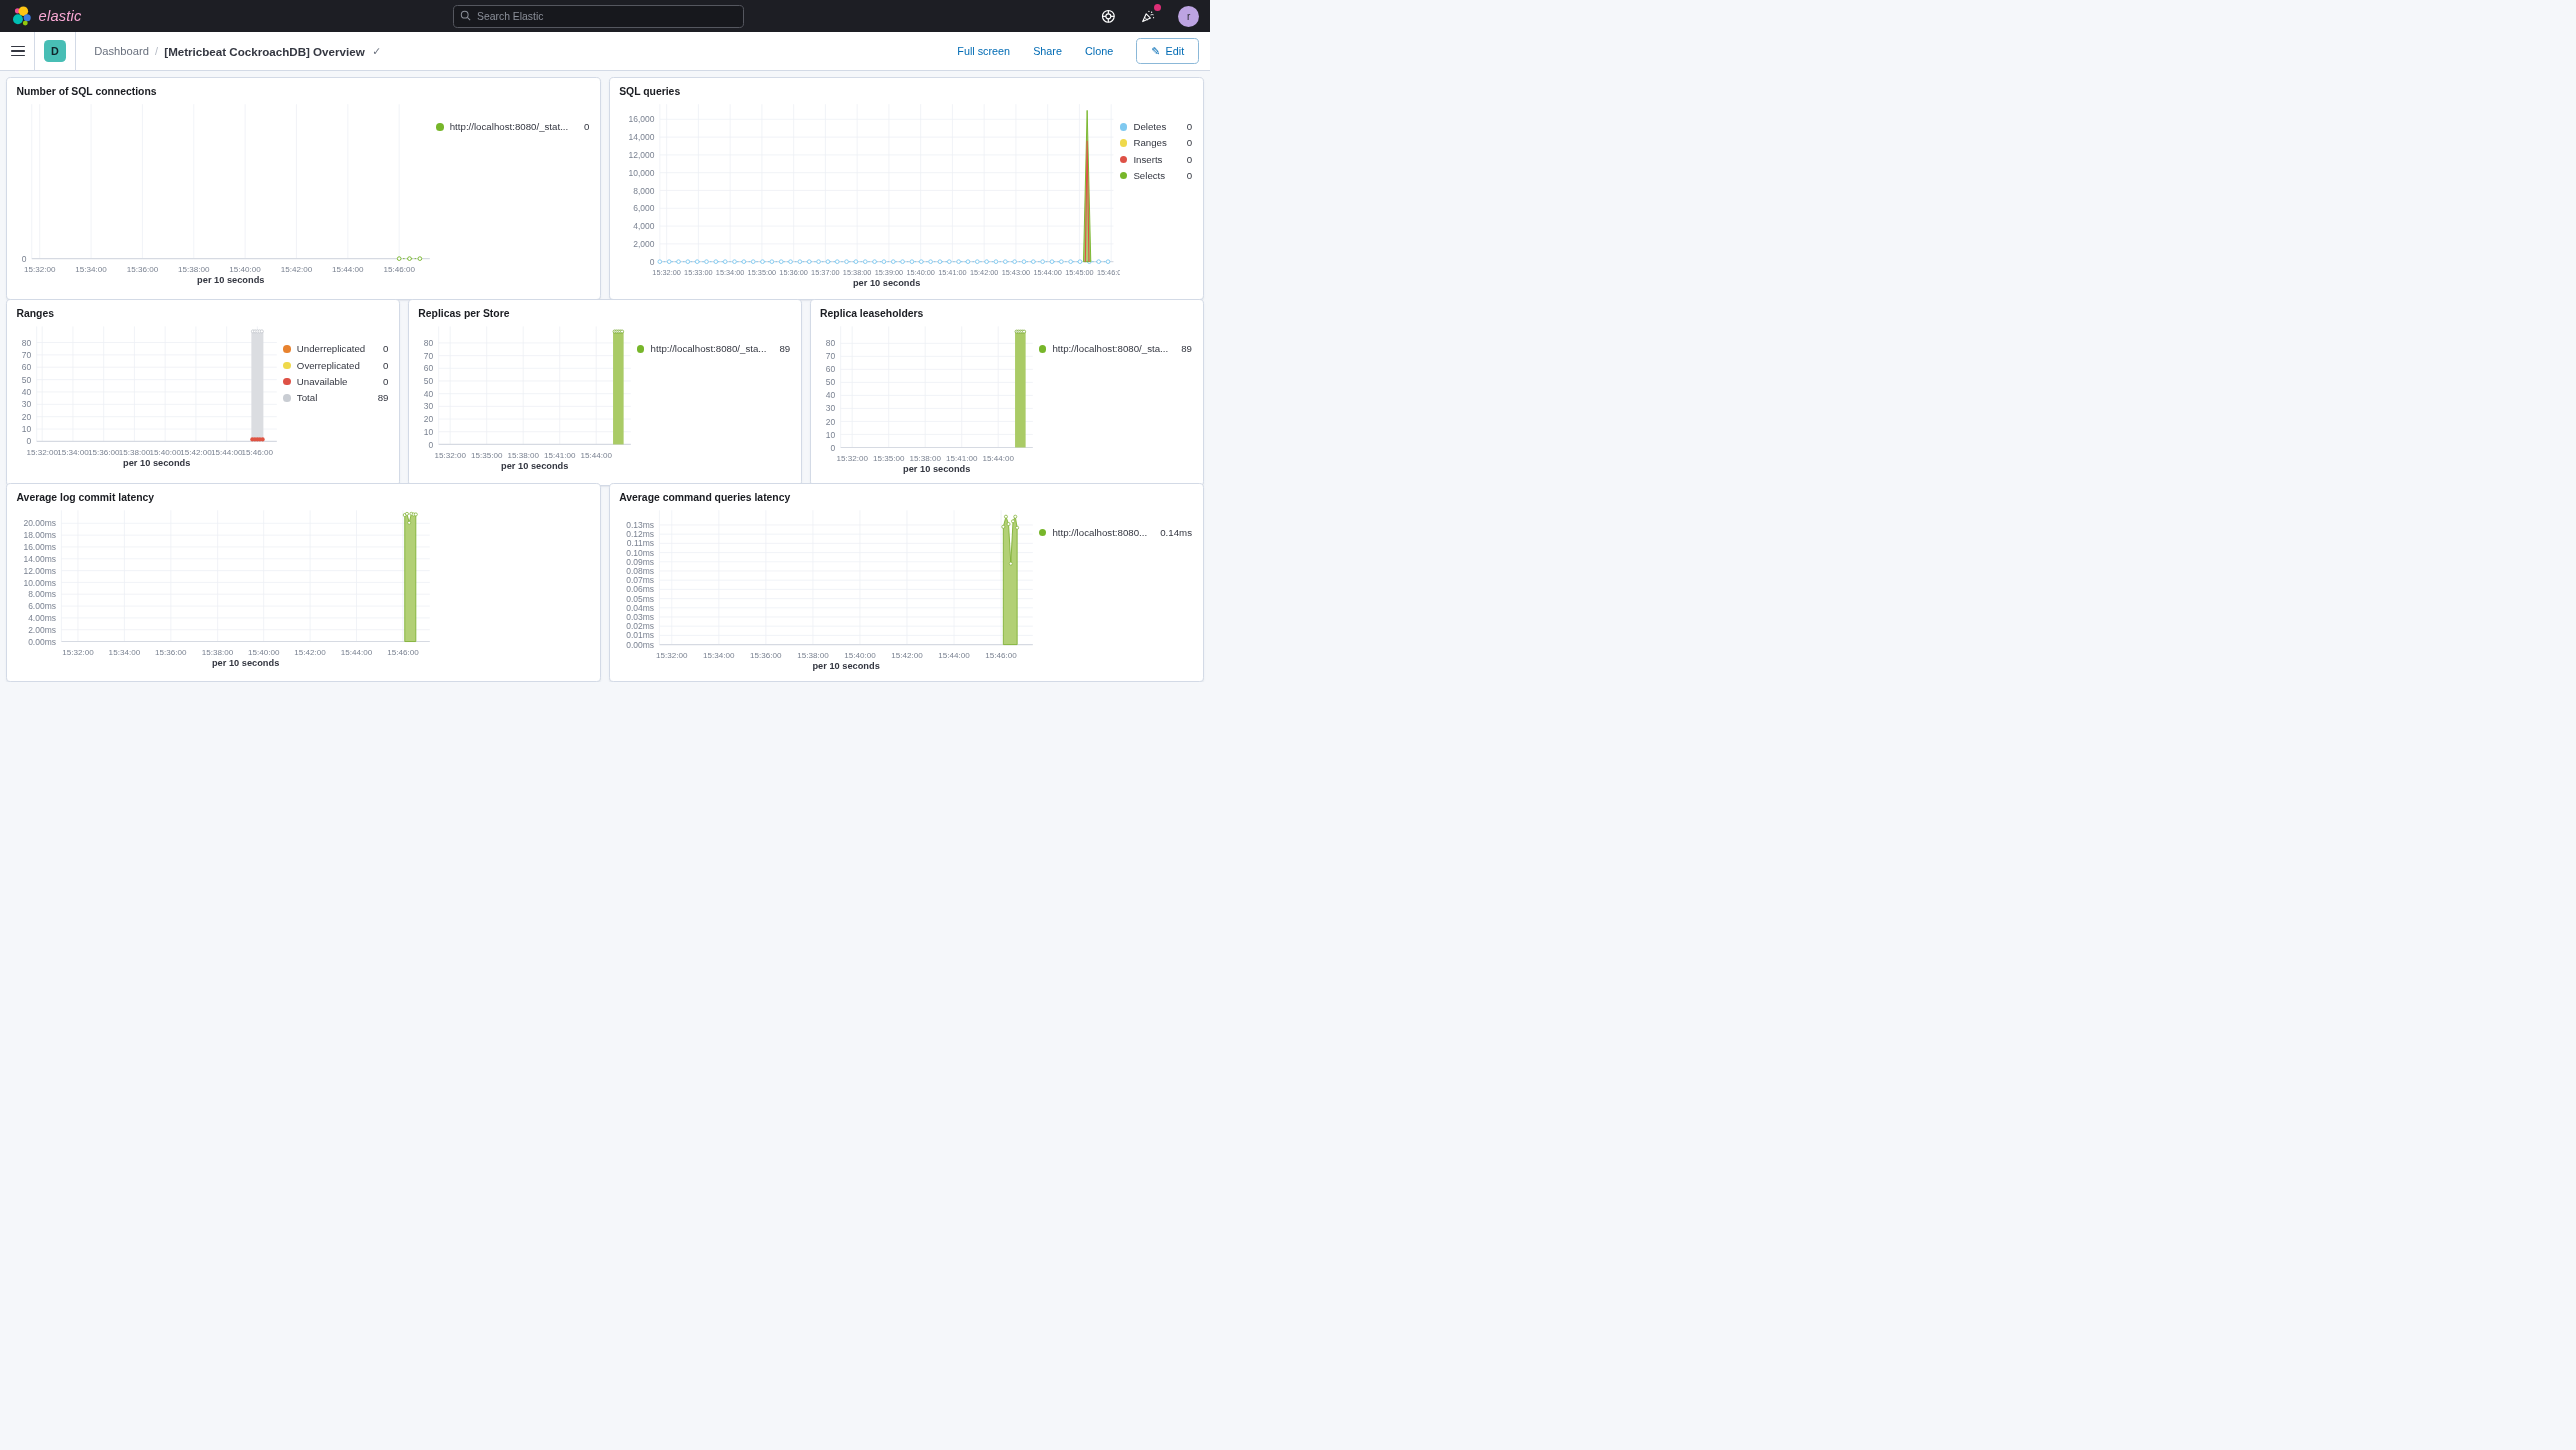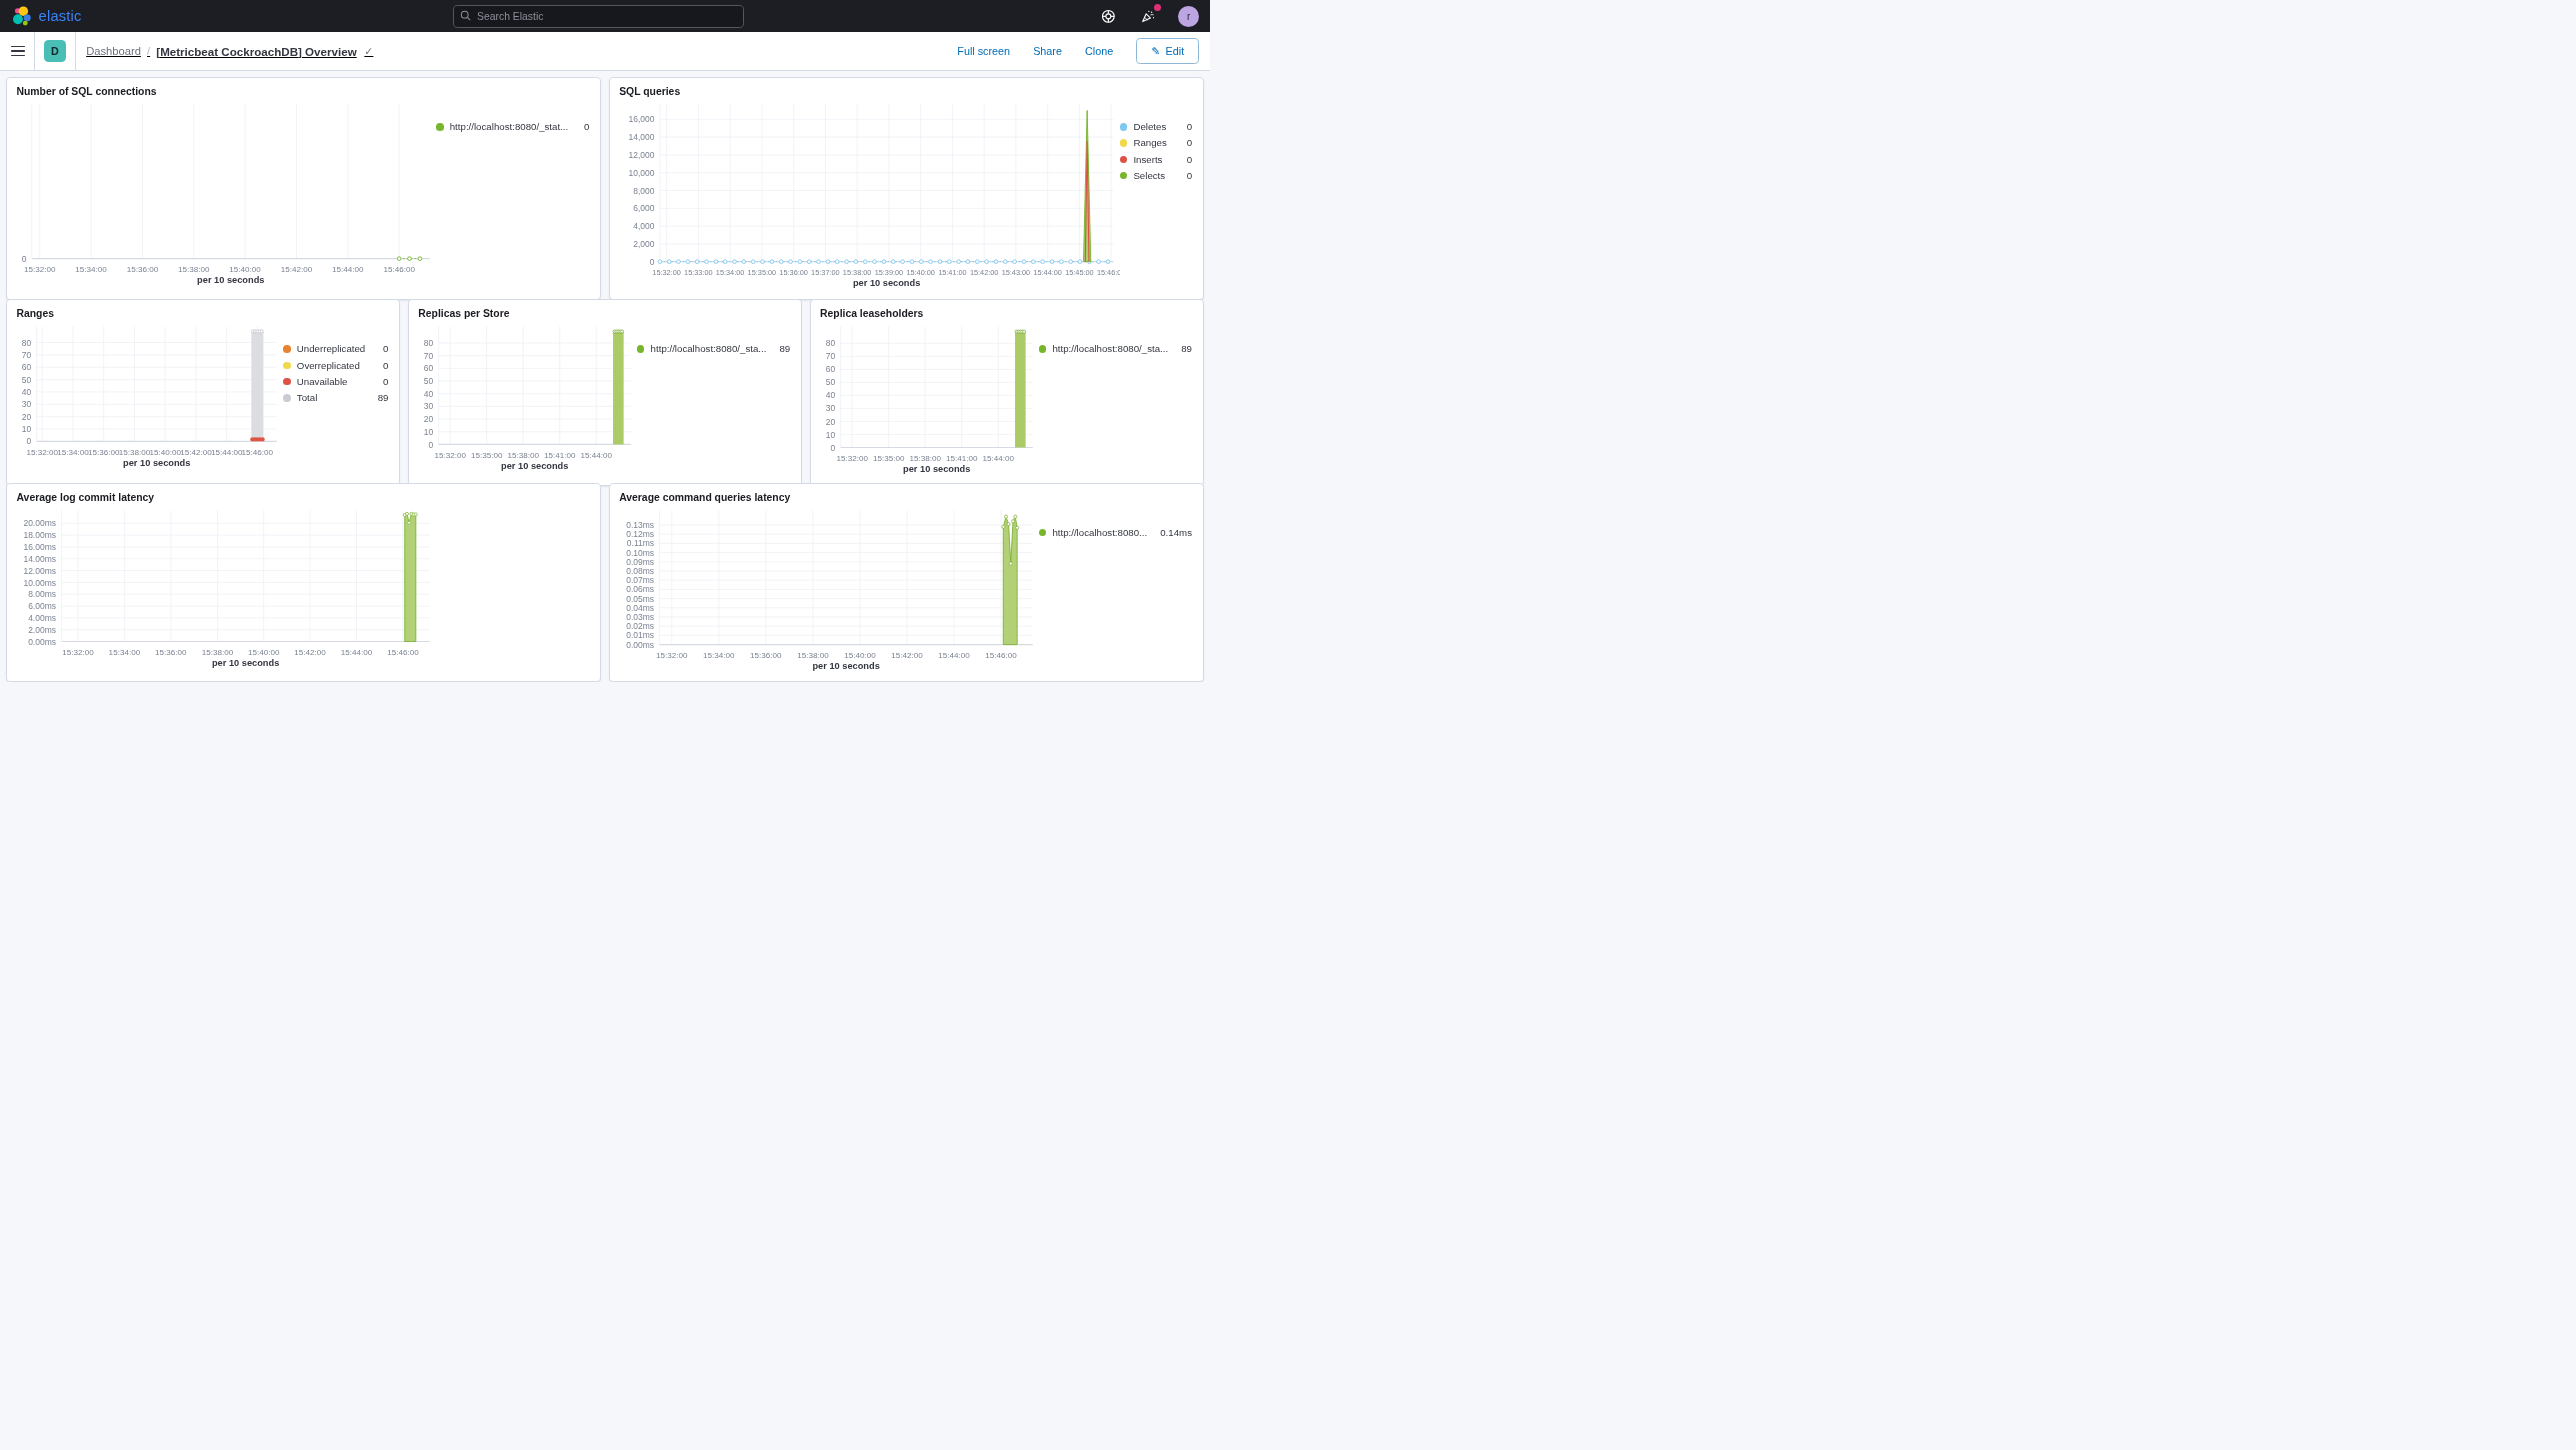--- a/index.html
+++ b/index.html
@@ -2,37 +2,37 @@
 <html style="font-size:12.4px"><head>
 <meta charset="utf-8">
 <style>
   * { margin:0; padding:0; box-sizing:border-box; }
   html,body { background:#f5f7fa; font-family:"Liberation Sans", sans-serif; }
   body { width:1210px; }
 
   
   .topbar { height:32px; background:#1d1e24; display:flex; align-items:center; padding:0 10.8px; position:relative; }
   .brand { display:flex; align-items:center; gap:6.2px; }
-  .brand-name { color:#3b82f6; font-size:14.7px; letter-spacing:0.2px; }
+  .brand-name { color:#f9a8d4; font-size:14.7px; letter-spacing:0.2px;font-style:italic; }
   .searchwrap { position:absolute; left:453px; width:291px; height:23px; }
   .search { width:100%; height:100%; background:#17181d; border:0.8px solid #55575f; border-radius:4.6px; color:#d6d8dd; font-size:10.4px; padding:0 7.7px 0 23px; outline:none; font-family:"Liberation Sans",sans-serif; }
   .search::placeholder { color:#8b8f99; }
   .search-ic { position:absolute; left:7px; top:5.4px; }
   .top-actions { margin-left:auto; display:flex; align-items:center; gap:20px; }
   .icbtn { position:relative; width:20px; height:20px; display:flex; align-items:center; justify-content:center; cursor:pointer; }
   .notif-dot { position:absolute; top:-2.3px; right:-2.3px; width:7px; height:7px; border-radius:50%; background:#dd2e76; }
   .avatar { width:21px; height:21px; border-radius:50%; background:#bda4e2; color:#2c2d33; font-size:10px; display:flex; align-items:center; justify-content:center; }
 
   
   .navbar { height:39px; background:#ffffff; border-bottom:0.8px solid #d3dae6; display:flex; align-items:center; padding:0 10.8px; }
   .hamb { width:14px; height:10.8px; display:flex; flex-direction:column; justify-content:space-between; cursor:pointer; }
   .hamb span { height:1.9px; background:#343741; border-radius:0.8px; }
   .vdiv { width:0.8px; height:39px; background:#d3dae6; margin:0 9.3px; }
   .space-badge { width:21.6px; height:21.6px; border-radius:4.6px; background:#48beb5; color:#10242a; font-size:10.8px; font-weight:bold; display:flex; align-items:center; justify-content:center; cursor:pointer; }
-  .crumbs { display:flex; align-items:center; gap:6.2px; margin-left:1px;text-decoration:underline; }
+  .crumbs { display:flex; align-items:center; gap:6.2px; margin-left:9px; }
   .crumb-root { color:#69707d; font-size:11.2px; cursor:pointer; }
   .crumb-sep { color:#b4bac4; font-size:10.8px; }
   .crumb-title { color:#343741; font-size:11.6px; font-weight:bold; }
   .title-check { color:#69707d; font-size:10.8px; margin-left:1.5px; }
   .nav-actions { margin-left:auto; display:flex; align-items:center; gap:23px; }
   .nav-link { color:#006bb4; font-size:10.8px; cursor:pointer; }
   .edit-btn { display:flex; align-items:center; gap:5.4px; color:#006bb4; font-size:10.8px; border:0.8px solid #8bb8d8; border-radius:4.6px; height:26px; padding:0 14px; cursor:pointer; background:#fff; }
 
   
   .content { padding:6.2px; display:flex; flex-direction:column; gap:6.2px; }

